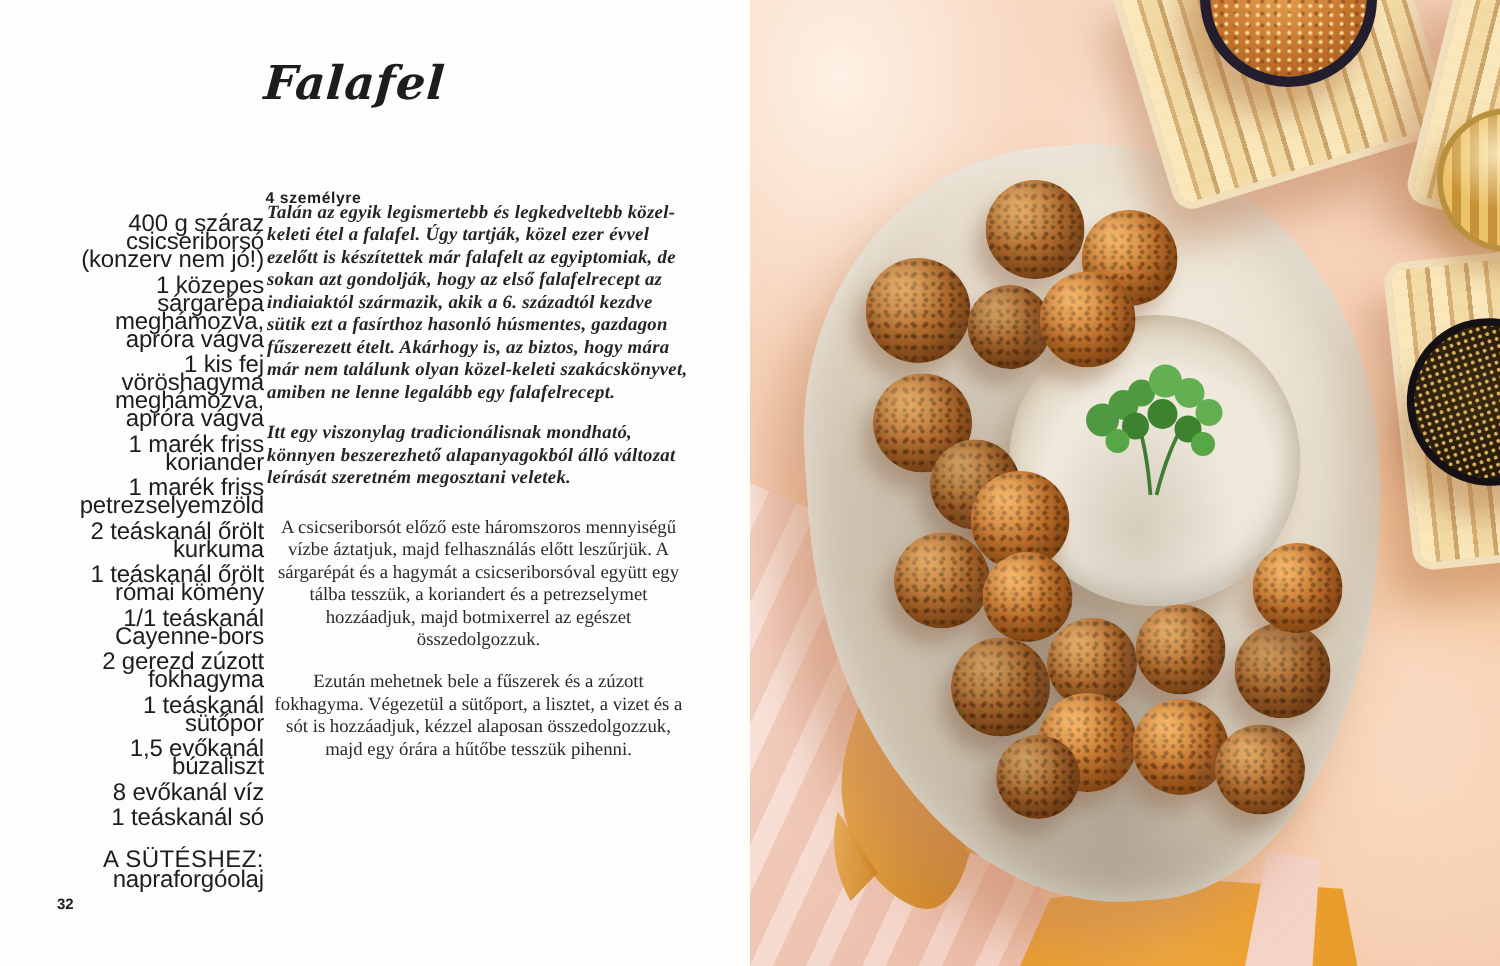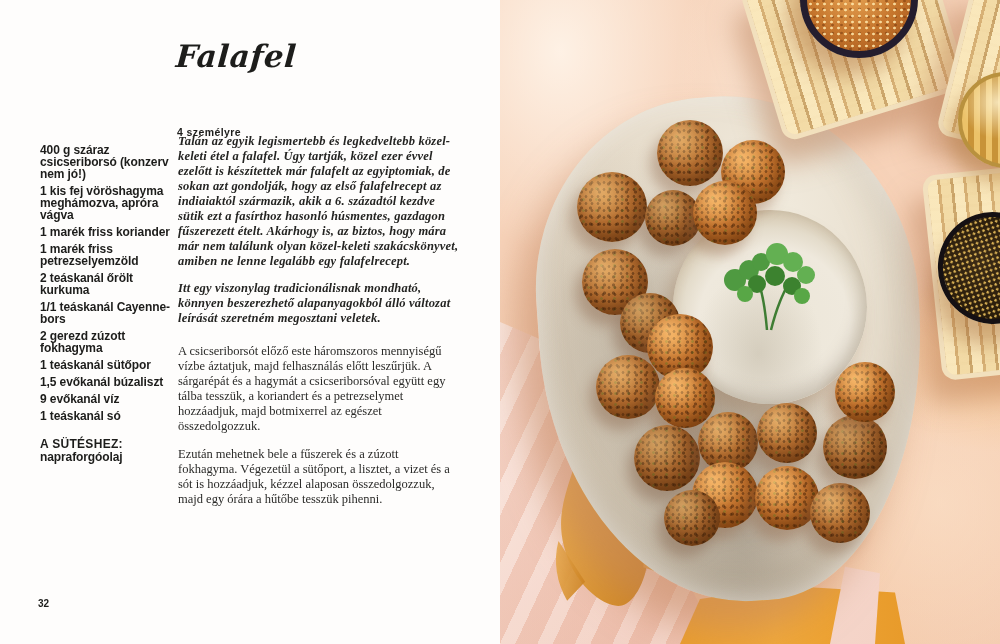--- a/index.html
+++ b/index.html
@@ -7,29 +7,29 @@
   body { font-family:"Liberation Serif", serif; background:#e9e9e9; }
   .spread { position:relative; width:1000px; height:644px; overflow:hidden; background:var(--paper,#fefdfc); }
 
   
   .page-left { position:absolute; left:0; top:0; width:500px; height:644px; background:var(--paper,#fefdfc); }
   .recipe-title { position:absolute; left:176px; top:38px; font-family:"DejaVu Serif", serif;
     font-style:italic; font-weight:bold; font-size:31px; color:var(--ink,#1d1d1b); letter-spacing:.5px; transform:skewX(-4deg); }
   .servings { position:absolute; left:177px; top:78px; font-family:"Liberation Sans", sans-serif;
     font-weight:bold; font-size:10.5px; letter-spacing:.4px; color:var(--ink,#1d1d1b);margin-top:48px; }
   .ingredients { position:absolute; left:40px; top:144px; width:136px; }
-  .ing { font-family:"Liberation Sans", sans-serif; font-weight:bold; font-size:12px; line-height:12px;
-    letter-spacing:-.1px; color:var(--ink,#1d1d1b); margin-bottom:5px; }
+  .ing { font-family:"Liberation Sans", sans-serif; font-weight:normal; font-size:16px; line-height:12px;
+    letter-spacing:-.1px; color:var(--ink,#1d1d1b); margin-bottom:5px;text-align:right; }
   .ing.header { margin-bottom:1px; letter-spacing:.3px;margin-top:16px; }
   .bodycol { position:absolute; left:178px; top:134px; width:282px; }
   .intro p { font-family:"Liberation Serif", serif; font-style:italic; font-weight:bold;
     font-size:12.5px; line-height:15px; letter-spacing:.2px; color:#242422; margin-bottom:12px; }
   .method { margin-top:18px; }
   .method p { font-family:"Liberation Serif", serif; font-size:12.5px; line-height:15px;
-    color:#2a2a28; margin-bottom:13px; }
+    color:#2a2a28; margin-bottom:13px;text-align:center; }
   .pageno { position:absolute; left:38px; top:598px; font-family:Liberation Sans, sans-serif;
     font-weight:bold; font-size:10px; color:var(--ink,#1d1d1b); }
 
   
   .page-right { position:absolute; left:500px; top:0; width:500px; height:644px; overflow:hidden;
     background:
       radial-gradient(ellipse at 12% 8%, rgba(255,246,236,.85), transparent 24%),
       radial-gradient(ellipse at 55% 16%, rgba(252,238,224,.7), transparent 26%),
       radial-gradient(ellipse at 88% 78%, rgba(252,228,204,.6), transparent 30%),
       radial-gradient(ellipse at 28% 52%, rgba(232,182,150,.45), transparent 32%),
@@ -113,29 +113,31 @@
 <body>
 
 <div class="spread">
 
   <section class="page-left">
     <h1 class="recipe-title">Falafel</h1>
     <div class="servings">4 személyre</div>
 
     <aside class="ingredients">
       <p class="ing">400 g száraz csicseriborsó (konzerv nem jó!)</p>
+      <p class="ing">1 közepes sárgarépa meghámozva, apróra vágva</p>
       <p class="ing">1 kis fej vöröshagyma meghámozva, apróra vágva</p>
       <p class="ing">1 marék friss koriander</p>
       <p class="ing">1 marék friss petrezselyem­zöld</p>
       <p class="ing">2 teáskanál őrölt kurkuma</p>
+      <p class="ing">1 teáskanál őrölt római kömény</p>
       <p class="ing">1/1 teáskanál Cayenne-bors</p>
       <p class="ing">2 gerezd zúzott fokhagyma</p>
       <p class="ing">1 teáskanál sütőpor</p>
       <p class="ing">1,5 evőkanál búzaliszt</p>
-      <p class="ing">9 evőkanál víz</p>
+      <p class="ing">8 evőkanál víz</p>
       <p class="ing">1 teáskanál só</p>
       <p class="ing header">A SÜTÉSHEZ:</p>
       <p class="ing">napraforgóolaj</p>
     </aside>
 
     <div class="bodycol">
       <div class="intro">
         <p>Talán az egyik legismertebb és legkedveltebb közel-keleti étel a falafel. Úgy tartják, közel ezer évvel ezelőtt is készítettek már falafelt az egyiptomiak, de sokan azt gondolják, hogy az első falafelrecept az indiaiaktól származik, akik a 6. századtól kezdve sütik ezt a fasírthoz hasonló húsmentes, gazdagon fűszerezett ételt. Akárhogy is, az biztos, hogy mára már nem találunk olyan közel-keleti szakácskönyvet, amiben ne lenne legalább egy falafelrecept.</p>
         <p>Itt egy viszonylag tradicionálisnak mondható, könnyen beszerezhető alapanyagokból álló változat leírását szeretném megosztani veletek.</p>
       </div>

